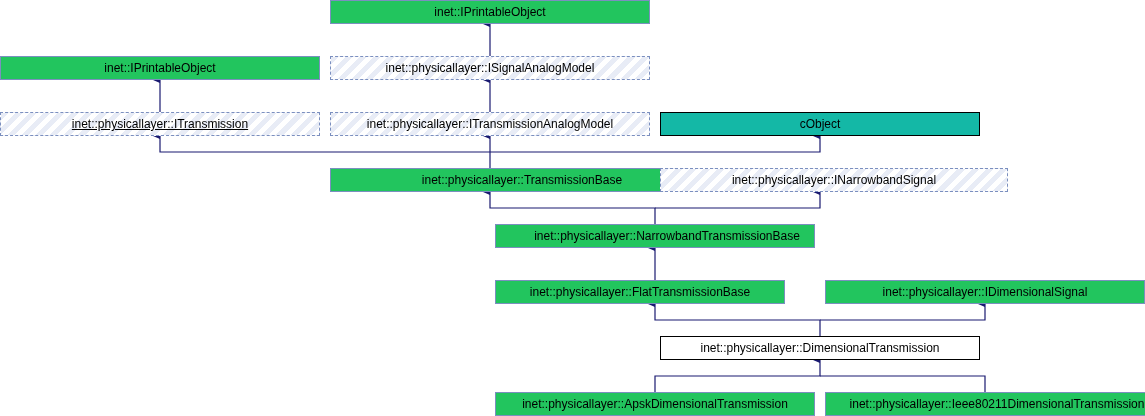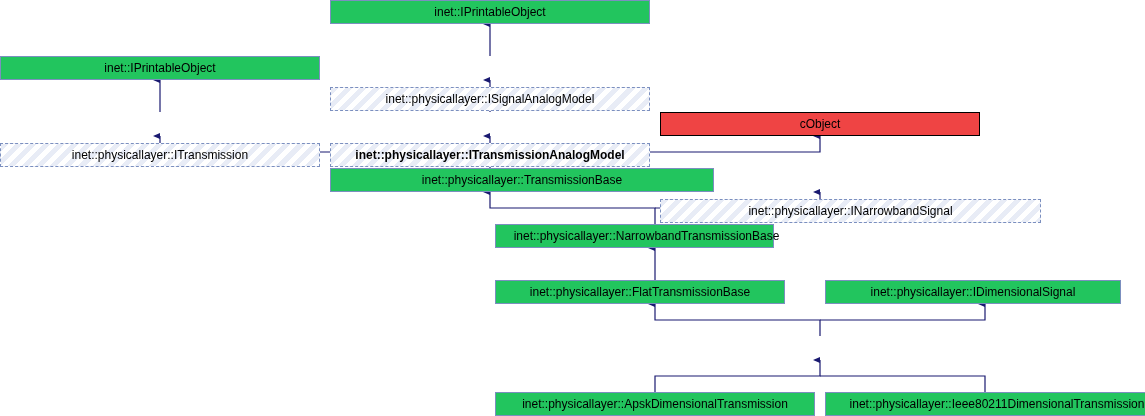--- a/index.html
+++ b/index.html
@@ -4,22 +4,22 @@
 <style>
   html, body { margin: 0; padding: 0; background: #ffffff; }
   body { width: 1145px; height: 416px; position: relative; overflow: hidden;
          font-family: "Liberation Sans", "DejaVu Sans", sans-serif; }
   #diagram { position: absolute; left: 0; top: 0; width: 1145px; height: 416px; }
   .box { position: absolute; box-sizing: border-box; height: 24px;
          display: flex; align-items: center; justify-content: center;
          font-size: 12px; color: #000; white-space: nowrap; }
   .box.normal { background: #22c55e; border: 1px solid #7b8fbf; }
   .box.iface { border: 1px dashed #7b8fbf;
-     background: repeating-linear-gradient(135deg, #e8ecf6 0px, #e8ecf6 5px, #ffffff 5px, #ffffff 10px); margin-top: 31px; }
-  .box.ext { background: #ef4444; border: 1px solid #000; }
+     background: repeating-linear-gradient(135deg, #e8ecf6 0px, #e8ecf6 5px, #ffffff 5px, #ffffff 10px); }
+  .box.ext { background: #14b8a6; border: 1px solid #000; }
   .box.current { background: #ffffff; border: 1px solid #000; }
   svg.edges { position: absolute; left: 0; top: 0; }
 </style>
 </head>
 <body>
 
 <div id="diagram">
   <svg class="edges" width="1145" height="416">
     <defs>
       <marker id="arr" markerWidth="8" markerHeight="8" refX="4" refY="7" orient="auto-start-reverse" markerUnits="userSpaceOnUse">
@@ -39,23 +39,24 @@
         <polyline points="820,336 820,320 655,320 655,304" marker-end="url(#arr)"></polyline>
         <polyline points="820,320 985,320 985,304" marker-end="url(#arr)"></polyline>
         <polyline points="655,392 655,376 820,376 820,360" marker-end="url(#arr)"></polyline>
         <polyline points="985,392 985,376 820,376"></polyline>
       </g>
   </svg>
 
   <div class="box normal" style="left:330px;top:0px;width:320px;">inet::IPrintableObject</div>
   <div class="box normal" style="left:0px;top:56px;width:320px;">inet::IPrintableObject</div>
   <div class="box iface" style="left:330px;top:56px;width:320px;">inet::physicallayer::ISignalAnalogModel</div>
-  <div class="box iface" style="left:0px;top:112px;width:320px;">inet::physicallayer::ITransmission</div>
-  <div class="box iface" style="left:330px;top:112px;width:320px;font-weight:bold;">inet::physicallayer::ITransmissionAnalogModel</div>
+  <div class="box iface" style="left:0px;top:112px;width:320px;text-decoration:underline;">inet::physicallayer::ITransmission</div>
+  <div class="box iface" style="left:330px;top:112px;width:320px;">inet::physicallayer::ITransmissionAnalogModel</div>
   <div class="box ext" style="left:660px;top:112px;width:320px;">cObject</div>
   <div class="box normal" style="left:330px;top:168px;width:384px;">inet::physicallayer::TransmissionBase</div>
-  <div class="box iface" style="left:660px;top:168px;width:381px;">inet::physicallayer::INarrowbandSignal</div>
-  <div class="box normal" style="left:495px;top:224px;width:279px;padding-left:24px;">inet::physicallayer::NarrowbandTransmissionBase</div>
+  <div class="box iface" style="left:660px;top:168px;width:348px;">inet::physicallayer::INarrowbandSignal</div>
+  <div class="box normal" style="left:495px;top:224px;width:320px;padding-left:24px;">inet::physicallayer::NarrowbandTransmissionBase</div>
   <div class="box normal" style="left:495px;top:280px;width:290px;">inet::physicallayer::FlatTransmissionBase</div>
-  <div class="box normal" style="left:825px;top:280px;width:296px;">inet::physicallayer::IDimensionalSignal</div>
+  <div class="box normal" style="left:825px;top:280px;width:320px;">inet::physicallayer::IDimensionalSignal</div>
+  <div class="box current" style="left:660px;top:336px;width:320px;">inet::physicallayer::DimensionalTransmission</div>
   <div class="box normal" style="left:495px;top:392px;width:320px;text-align:right;">inet::physicallayer::ApskDimensionalTransmission</div>
   <div class="box normal" style="left:825px;top:392px;width:344px;">inet::physicallayer::Ieee80211DimensionalTransmission</div>
 </div>
 
 </body></html>

